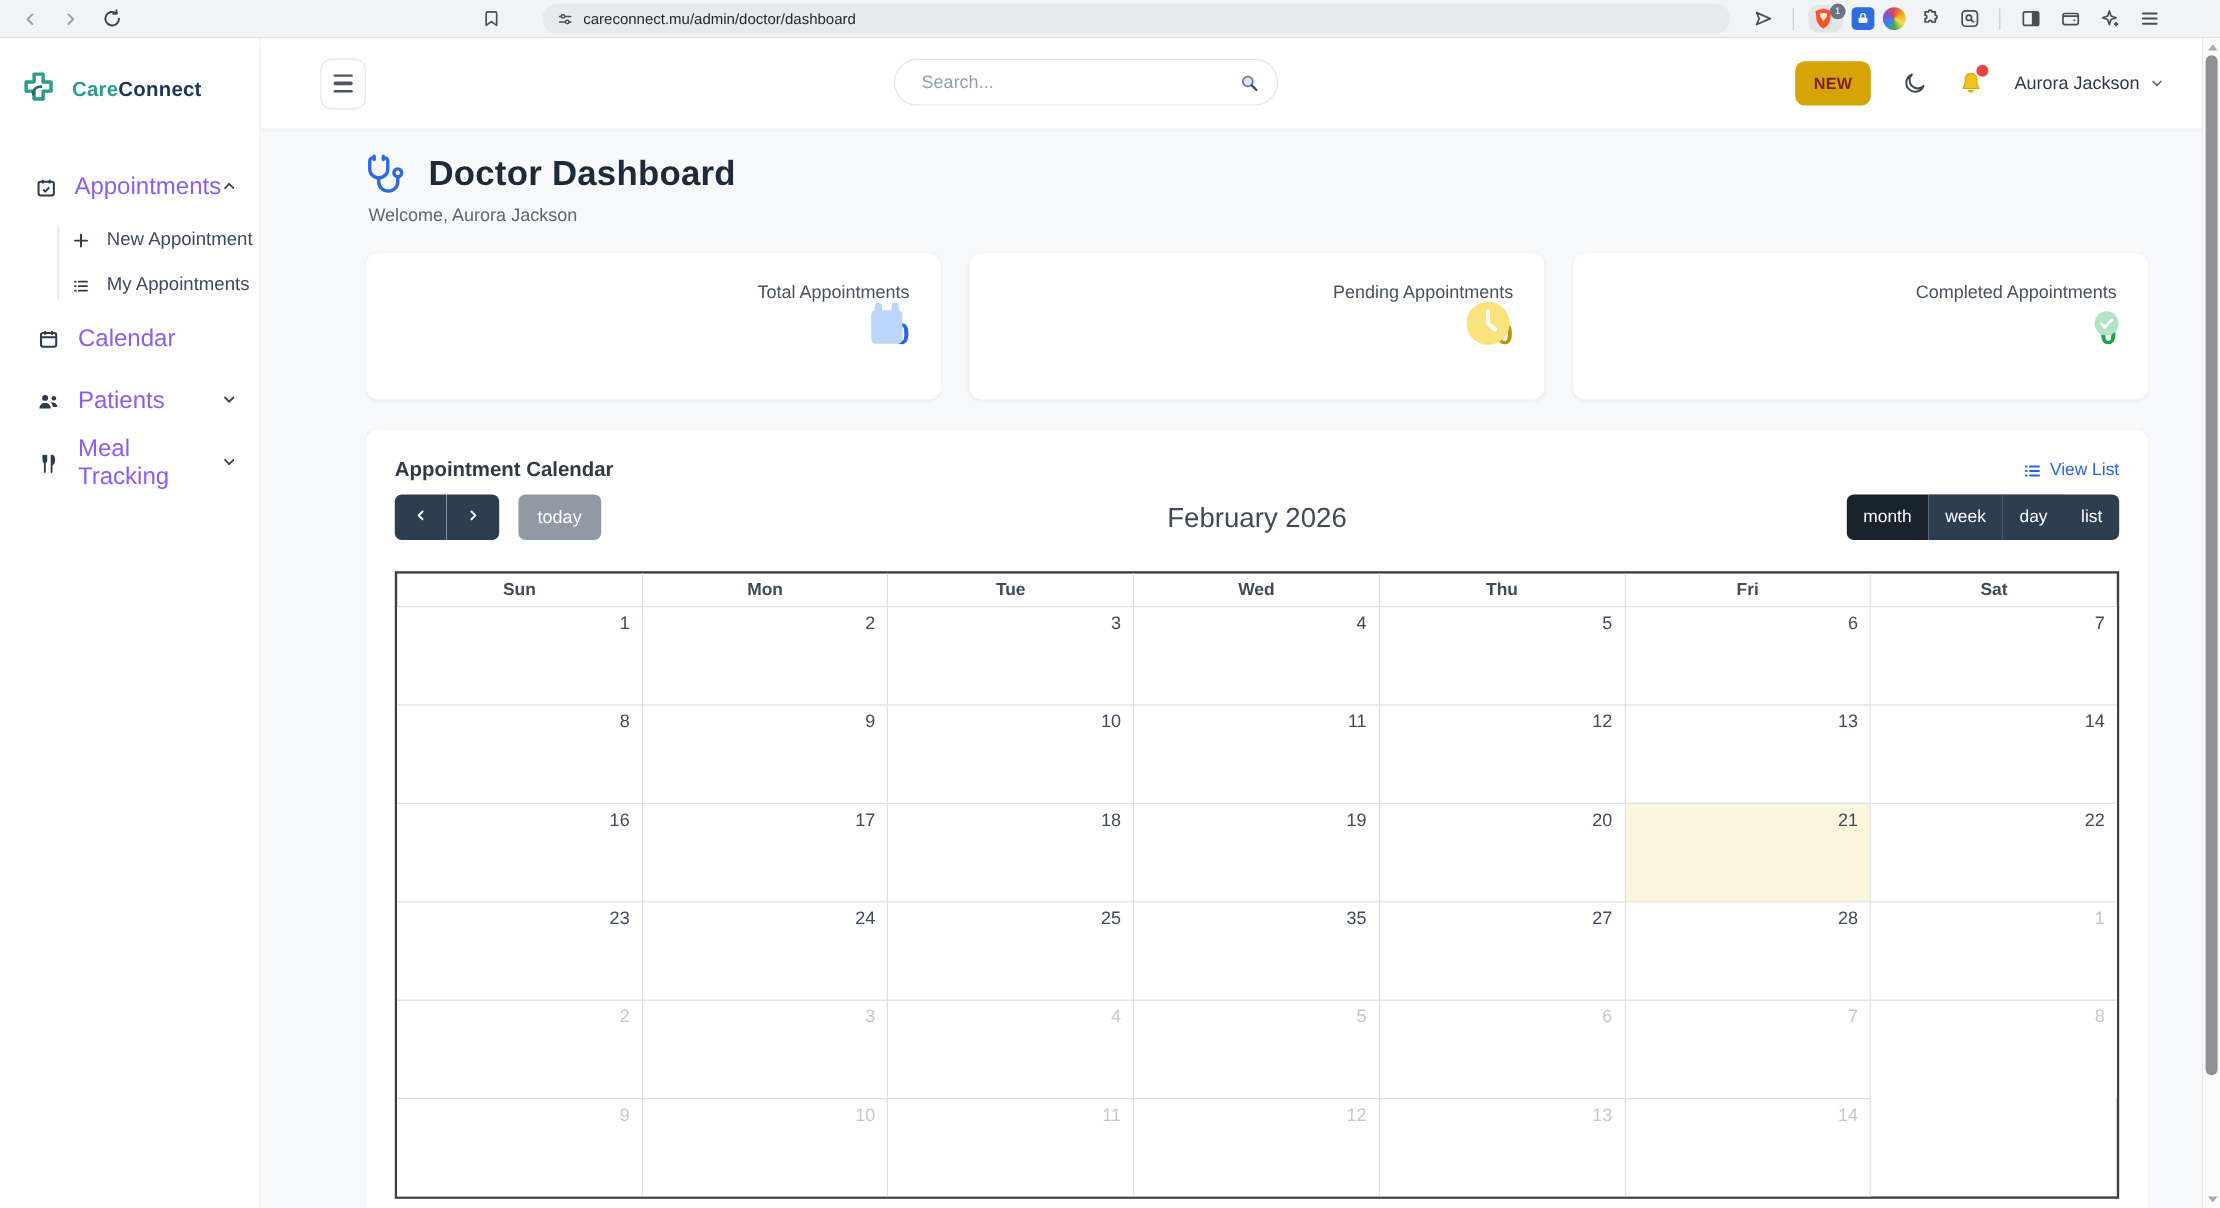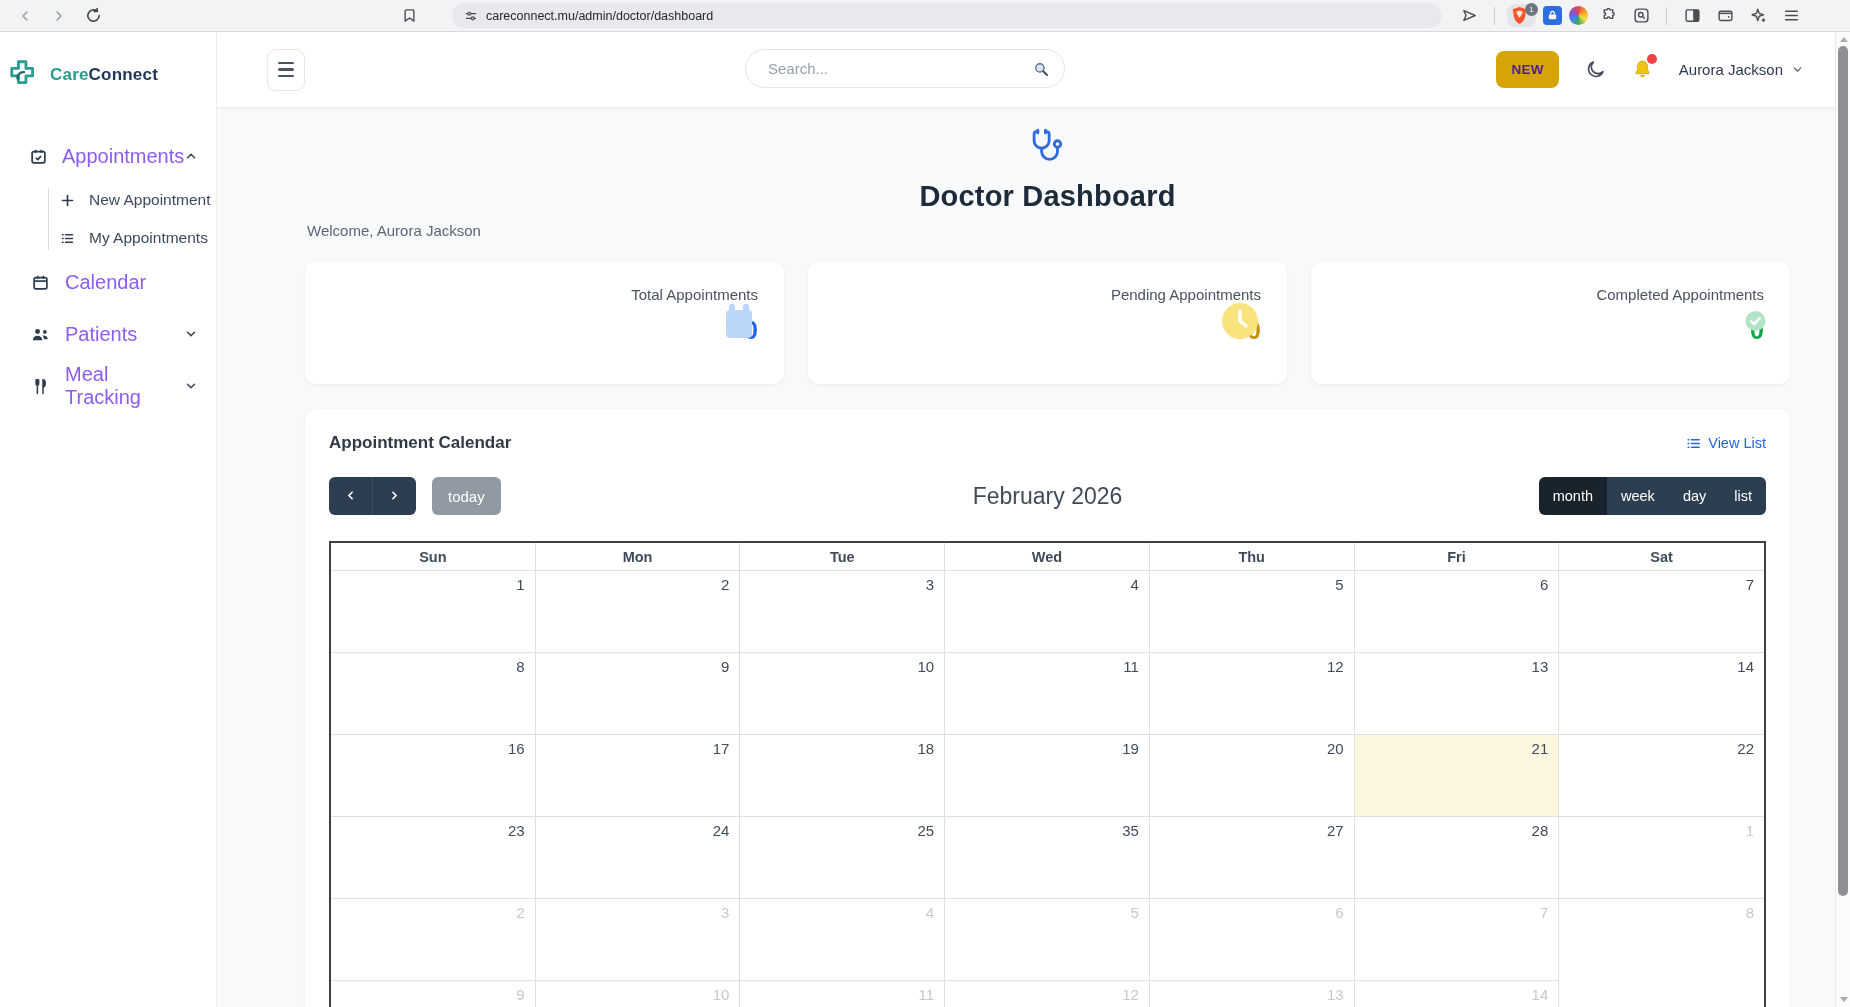--- a/index.html
+++ b/index.html
@@ -24,64 +24,64 @@
   .sb-arrow { position:absolute; left:4px; width:0; height:0; border-left:4px solid transparent; border-right:4px solid transparent; }
   .sb-up { top:5px; border-bottom:5px solid #a8a9ad; }
   .sb-down { bottom:5px; border-top:5px solid #a8a9ad; }
 
   
   .app { position:absolute; top:32px; left:0; width:1850px; height:975px; display:flex; }
   .sidebar { width:217px; background:#fff; border-right:1px solid #eceef1; flex:0 0 auto; padding-top:26px; }
   .main { flex:1; display:flex; flex-direction:column; background:#f8f9fb; min-width:0; }
 
   
-  .logo-row { display:flex; align-items:center; gap:6px; padding-left:6px; margin-bottom:52px; }
+  .logo-row { display:flex; align-items:center; gap:6px; padding-left:16px; margin-bottom:52px; }
   .logo-text { font-size:17px; font-weight:700; letter-spacing:.2px; }
   .logo-care { color:#2a9d8f; } .logo-connect { color:#1d3557; }
   .nav-item { display:flex; align-items:center; height:24px; margin:0 18px 28px 30px; color:#8b5cf6; font-size:20px; cursor:pointer; }
   .nav-item .lbl { margin-left:15px; flex:1; }
   .chev { color:#36445a; }
   .submenu { border-left:1px solid #d9dde2; margin:-8px 0 20px 48px; padding-left:8px; }
   .sub-item { display:flex; align-items:center; height:24px; margin:0 0 14px 0; color:#3c4a5f; font-size:15.5px; cursor:pointer; }
   .sub-item .lbl { margin-left:12px; }
   .icon-slot { width:20px; display:flex; justify-content:center; }
 
   
   .topbar { height:76px; background:#fff; border-bottom:1px solid #eef0f2; box-shadow:0 1px 2px rgba(16,24,40,.04); display:flex; align-items:center; position:relative; flex:0 0 auto; }
   .hamburger-btn { width:38px; height:42px; border:1px solid #e3e7eb; border-radius:9px; background:#fff; margin-left:50px; display:flex; flex-direction:column; justify-content:center; align-items:center; gap:4px; cursor:pointer; }
   .hamburger-btn i { display:block; width:16px; height:2.4px; background:#4a5666; border-radius:2px; }
   .search-wrap { position:absolute; left:528px; top:17px; width:320px; height:39px; border:1px solid #e0e4e9; border-radius:20px; background:#fff; display:flex; align-items:center; padding:0 14px 0 22px; }
   .search-input { border:none; outline:none; flex:1; font-size:15px; color:#3c4a5f; background:transparent; font-family:"Liberation Sans",sans-serif; }
   .search-input::placeholder { color:#93a0ad; }
   .topbar-right { position:absolute; right:46px; display:flex; align-items:center; gap:26px; }
-  .new-btn { background:#d7a408; color:#4c1d95; font-weight:700; font-size:13.5px; border:none; border-radius:8px; padding:11px 15px; cursor:pointer; letter-spacing:.3px; }
+  .new-btn { background:#d7a408; color:#7f1d1d; font-weight:700; font-size:13.5px; border:none; border-radius:8px; padding:11px 15px; cursor:pointer; letter-spacing:.3px; }
   .bell-wrap { position:relative; cursor:pointer; display:flex; }
   .bell-dot { position:absolute; top:-5px; right:-4px; width:10px; height:10px; background:#ef4444; border-radius:50%; }
   .user-wrap { display:flex; align-items:center; gap:8px; cursor:pointer; }
   .user-name { font-size:15px; color:#2c3a4d; font-weight:500; }
 
   
   .content { flex:1; padding:20px 60px 0 88px; overflow:hidden; }
-  .page-head-row { display:flex; align-items:center; gap:18px;flex-direction:column; }
+  .page-head-row { display:flex; align-items:center; gap:18px; }
   .page-title { font-size:29px; font-weight:700; color:#1c2a3a; letter-spacing:.2px; }
   .welcome { font-size:15px; color:#5b6675; margin-top:9px; margin-left:2px; }
 
   .stats-row { display:grid; grid-template-columns:1fr 1fr 1fr; gap:24px; margin-top:23px; }
   .stat-card { background:#fff; border-radius:10px; box-shadow:0 1px 3px rgba(16,24,40,.07); height:122px; padding:24px 26px; position:relative;text-align:right; }
   .stat-label { font-size:15px; color:#49535f; }
   .stat-value { font-size:25px; font-weight:700; margin-top:13px; }
   .v-blue { color:#2563eb; } .v-amber { color:#c1920c; } .v-green { color:#16a34a; }
   .stat-icon { position:absolute; right:28px; top:50%; transform:translateY(-50%); }
 
   .cal-card { background:#fff; border-radius:10px; box-shadow:0 1px 3px rgba(16,24,40,.07); margin-top:25px; padding:24px; height:700px; }
   .cal-head { display:flex; align-items:center; justify-content:space-between; }
   .cal-section-title { font-size:17px; font-weight:700; color:#2f3a46; }
   .view-list { display:flex; align-items:center; gap:7px; color:#2563eb; font-size:14.5px; cursor:pointer; }
 
-  .fc-toolbar { margin-top:24px; position:relative; height:38px; display:flex; align-items:center; }
+  .fc-toolbar { margin-top:10px; position:relative; height:38px; display:flex; align-items:center; }
   .fc-nav-group { display:flex; }
   .fc-btn { background:#2c3e50; color:#fff; border:none; font-size:15px; padding:0 15px; height:38px; cursor:pointer; font-family:"Liberation Sans",sans-serif; }
   .fc-prev { border-radius:6px 0 0 6px; } .fc-next { border-radius:0 6px 6px 0; border-left:1px solid #3b4d60; }
   .fc-today { background:#9099a4; border-radius:6px; margin-left:16px; padding:0 16px; }
   .fc-title { position:absolute; left:0; right:0; text-align:center; font-size:23px; color:#3f4b5b; pointer-events:none; }
   .fc-views { position:absolute; right:0; display:flex; }
   .fc-views .fc-btn { padding:0 14px; font-size:14.5px; }
   .fc-views .fc-btn:first-child { border-radius:6px 0 0 6px; }
   .fc-views .fc-btn:last-child { border-radius:0 6px 6px 0; }
   .fc-views .fc-btn.active { background:#19232e; }

